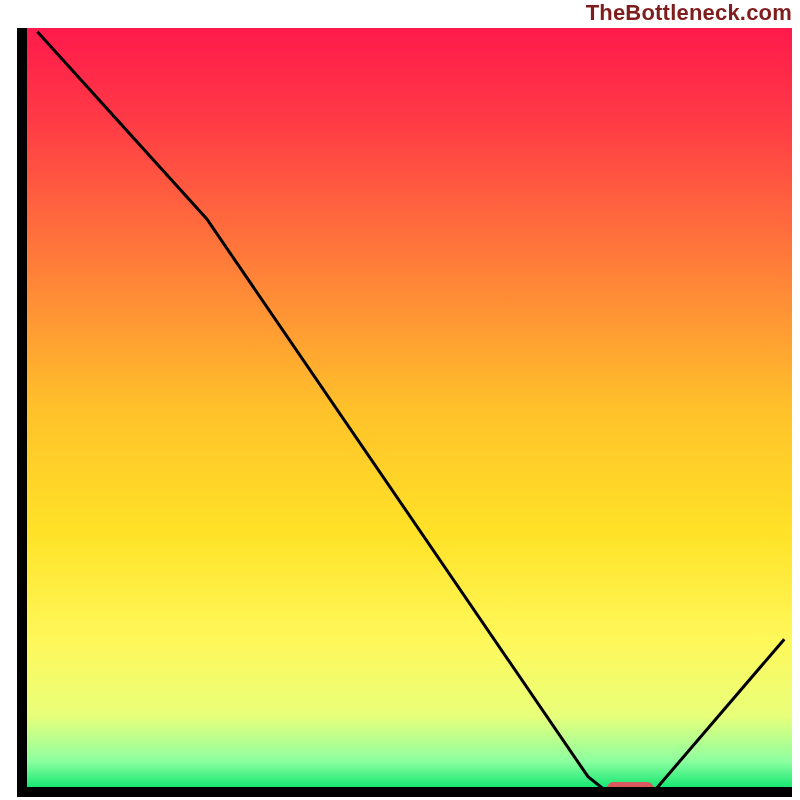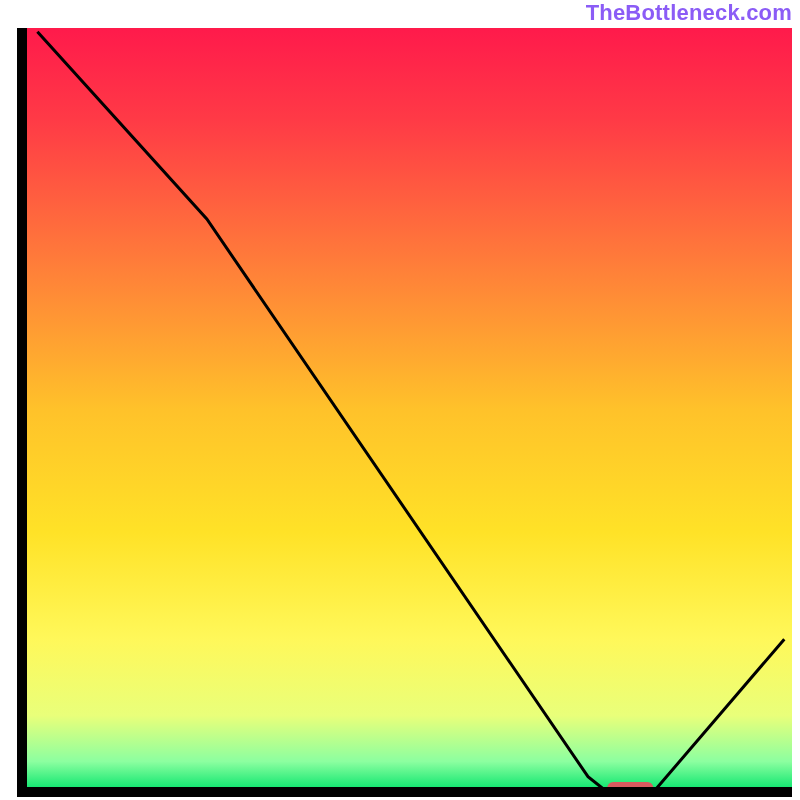--- a/index.html
+++ b/index.html
@@ -14,21 +14,21 @@
     position: relative;
     width: 800px;
     height: 800px;
   }
   .watermark {
     position: absolute;
     top: 0;
     right: 8px;
     font-size: 22px;
     font-weight: 600;
-    color: #8b5cf6;
+    color: #7f1d1d;
     letter-spacing: 0.2px;
   }
   svg.chart {
     position: absolute;
     left: 0;
     top: 0;
   }
 </style>
 </head>
 <body>

